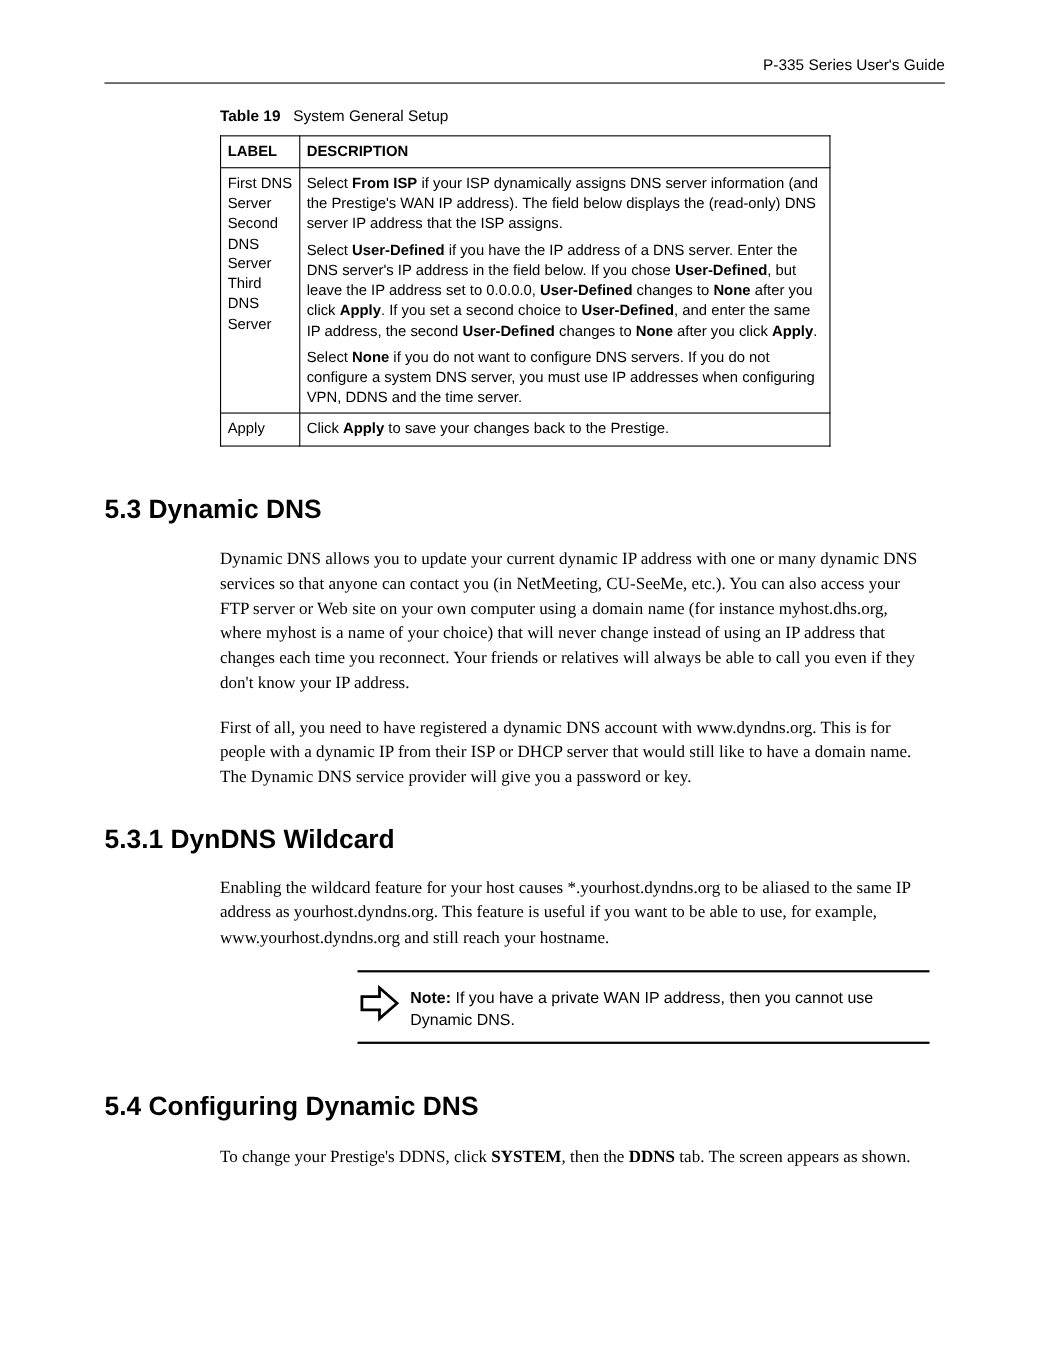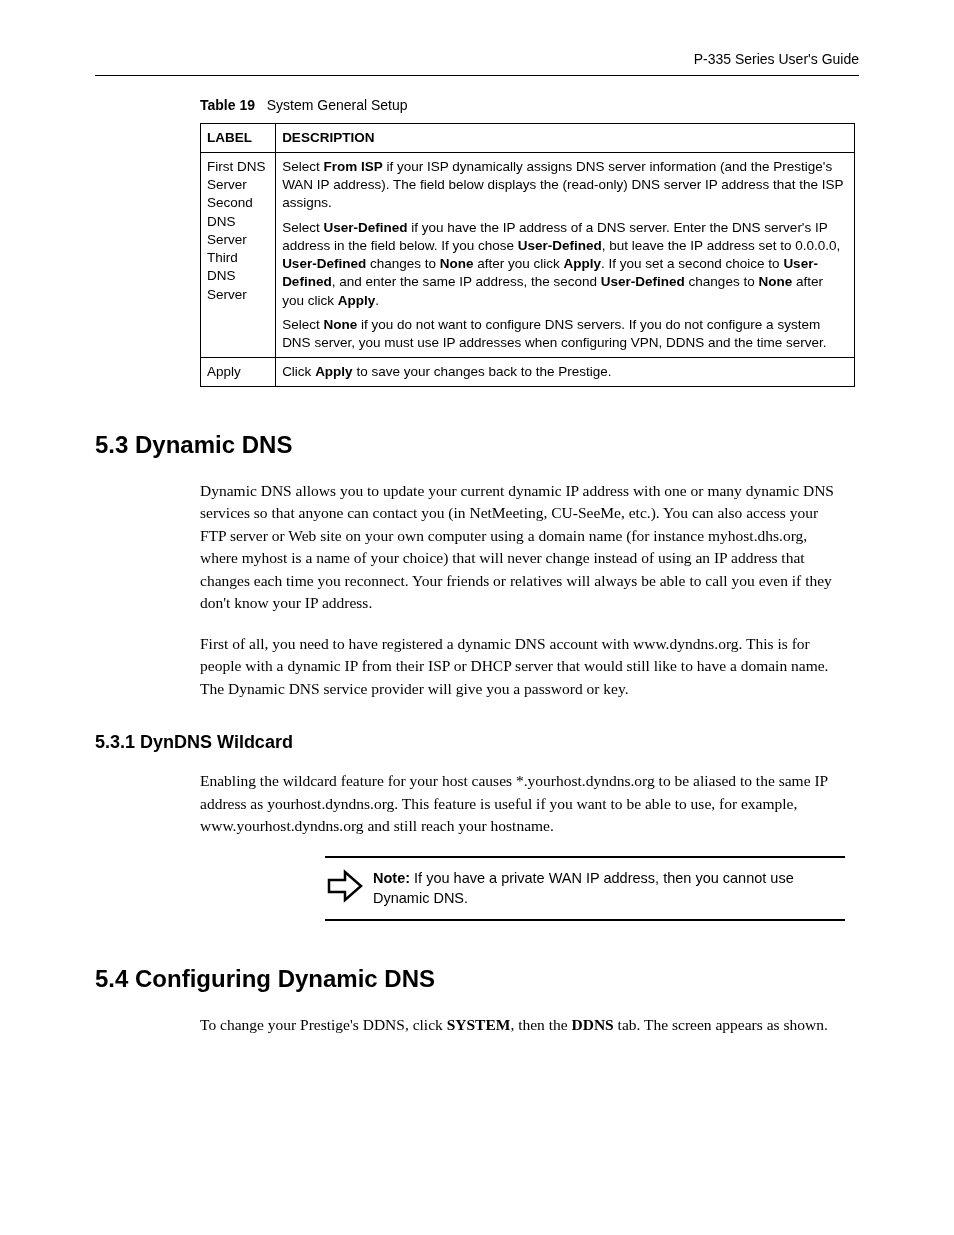--- a/index.html
+++ b/index.html
@@ -23,21 +23,21 @@
   }
   .caption {
     font-family: Arial, Helvetica, sans-serif;
     font-size: 14px;
     margin: 0 0 8px 105px;
   }
   .caption b { font-weight: bold; }
   table.data {
     border-collapse: collapse;
     margin-left: 105px;
-    width: 655px;
+    width: 555px;
     font-family: Arial, Helvetica, sans-serif;
     font-size: 13.5px;
   }
   table.data th, table.data td {
     border: 1.5px solid #000;
     padding: 5px 6px;
     vertical-align: top;
     text-align: left;
   }
   table.data th {
@@ -47,36 +47,36 @@
   .desc-para:last-child { margin-bottom: 0; }
   h2.section {
     font-family: Liberation Sans, sans-serif;
     font-weight: bold;
     font-size: 24px;
     margin: 42px 0 18px 0;
   }
   h3.subsection {
     font-family: Arial, Helvetica, sans-serif;
     font-weight: bold;
-    font-size: 18px;
+    font-size: 24px;
     margin: 30px 0 16px 0;
   }
   .body-para {
     margin: 0 12px 18px 105px;
     line-height: 1.45;
     font-size: 15.5px;
   }
   .note-box {
     margin: 10px 0 10px 230px;
     width: 520px;
     border-top: 2px solid #000;
     border-bottom: 2px solid #000;
     padding: 8px 0;
     display: flex;
-    align-items: center;
+    align-items: flex-end;
     font-family: Arial, Helvetica, sans-serif;
     font-size: 14.5px;
   }
   .note-icon {
     width: 48px;
     flex-shrink: 0;
   }
   .note-text { line-height: 1.35; }
 </style>
 </head>

